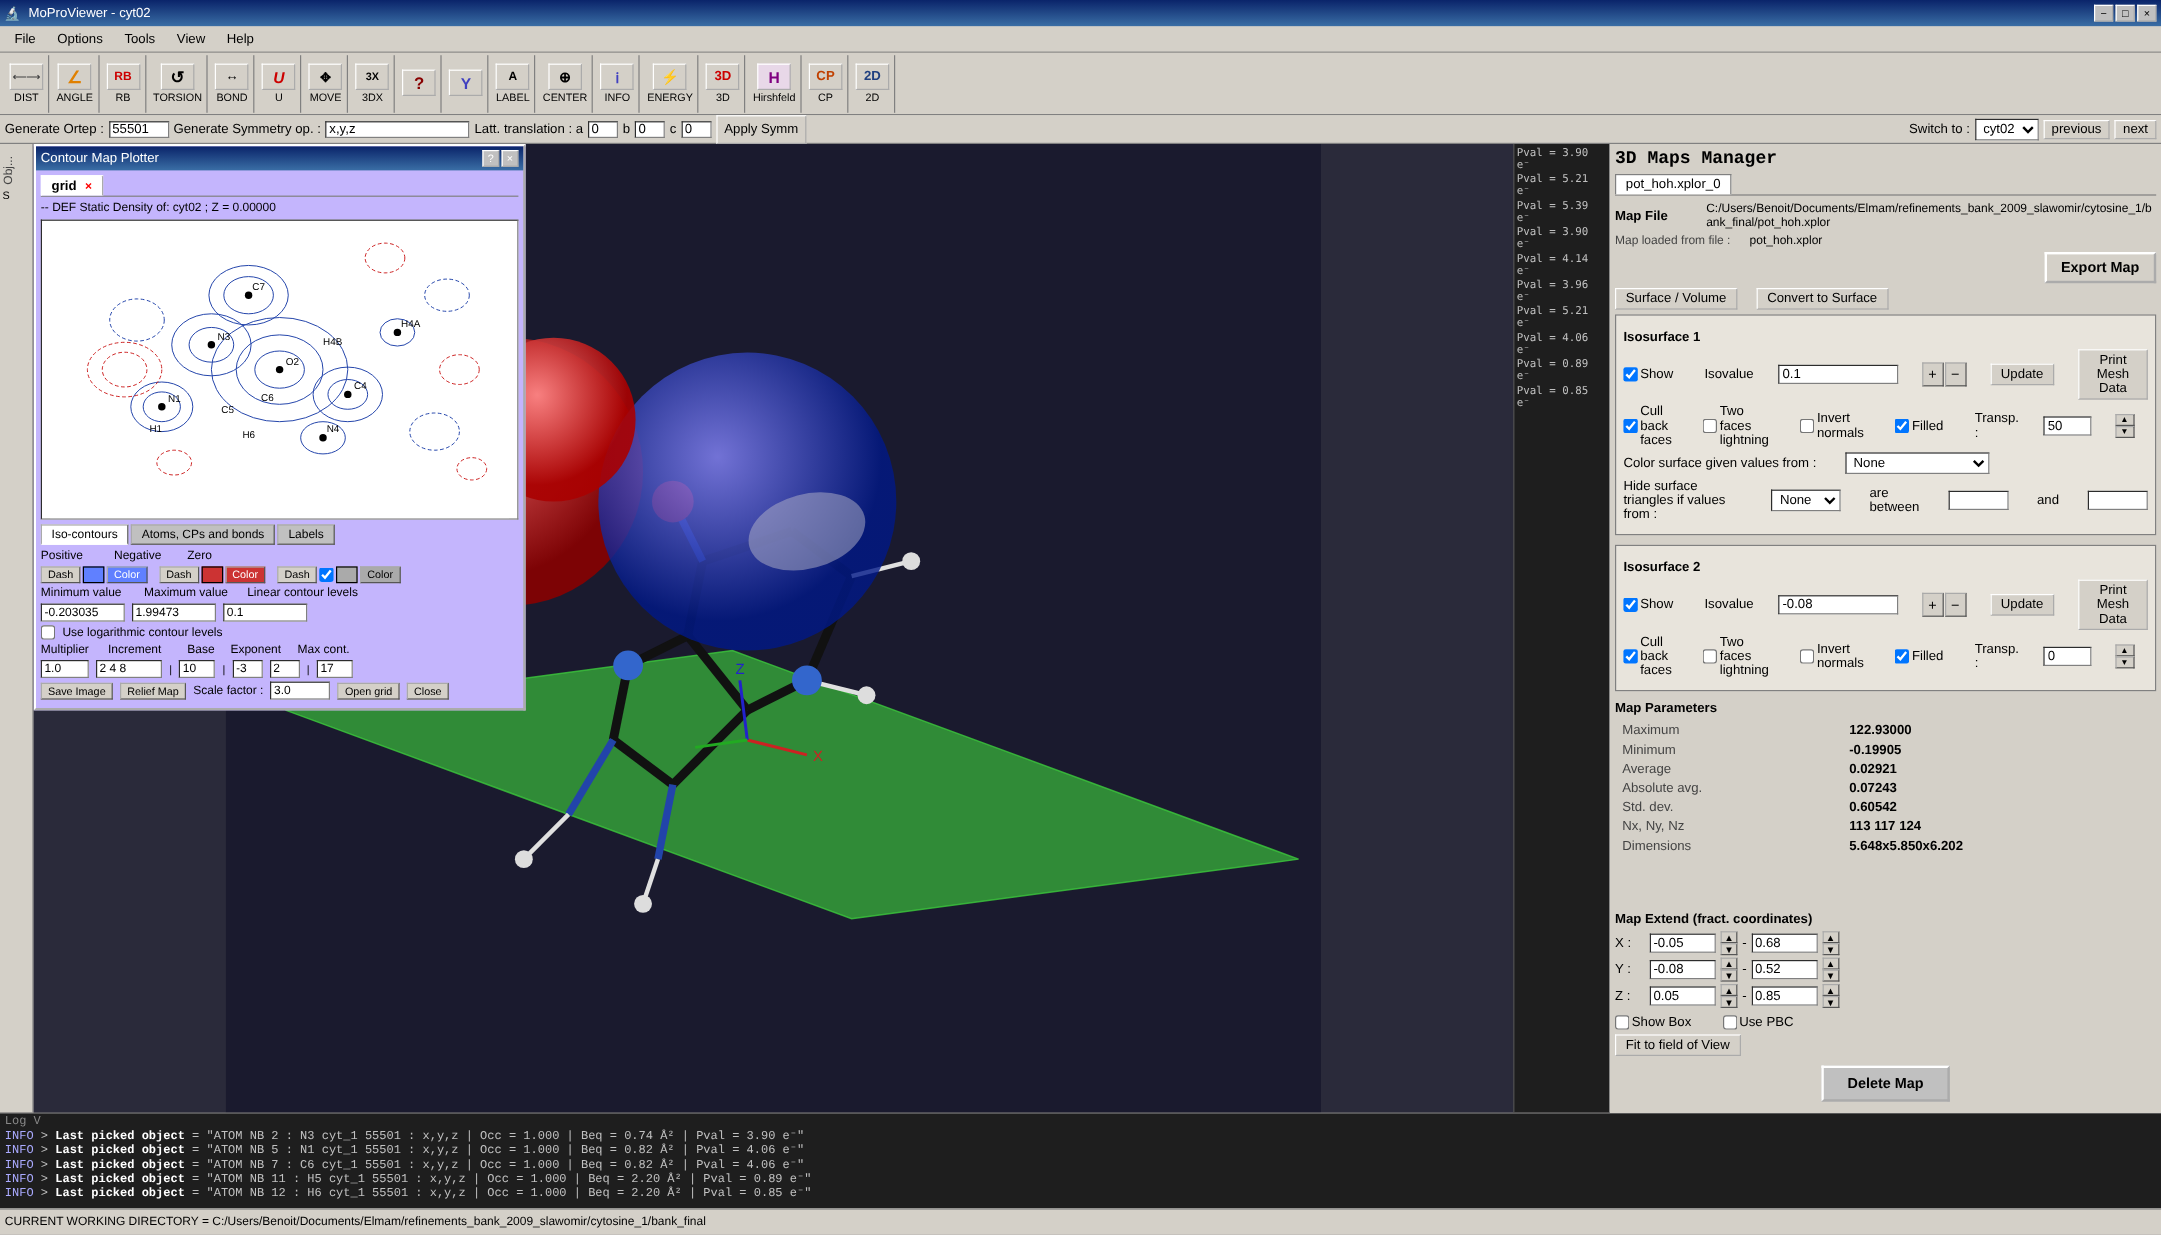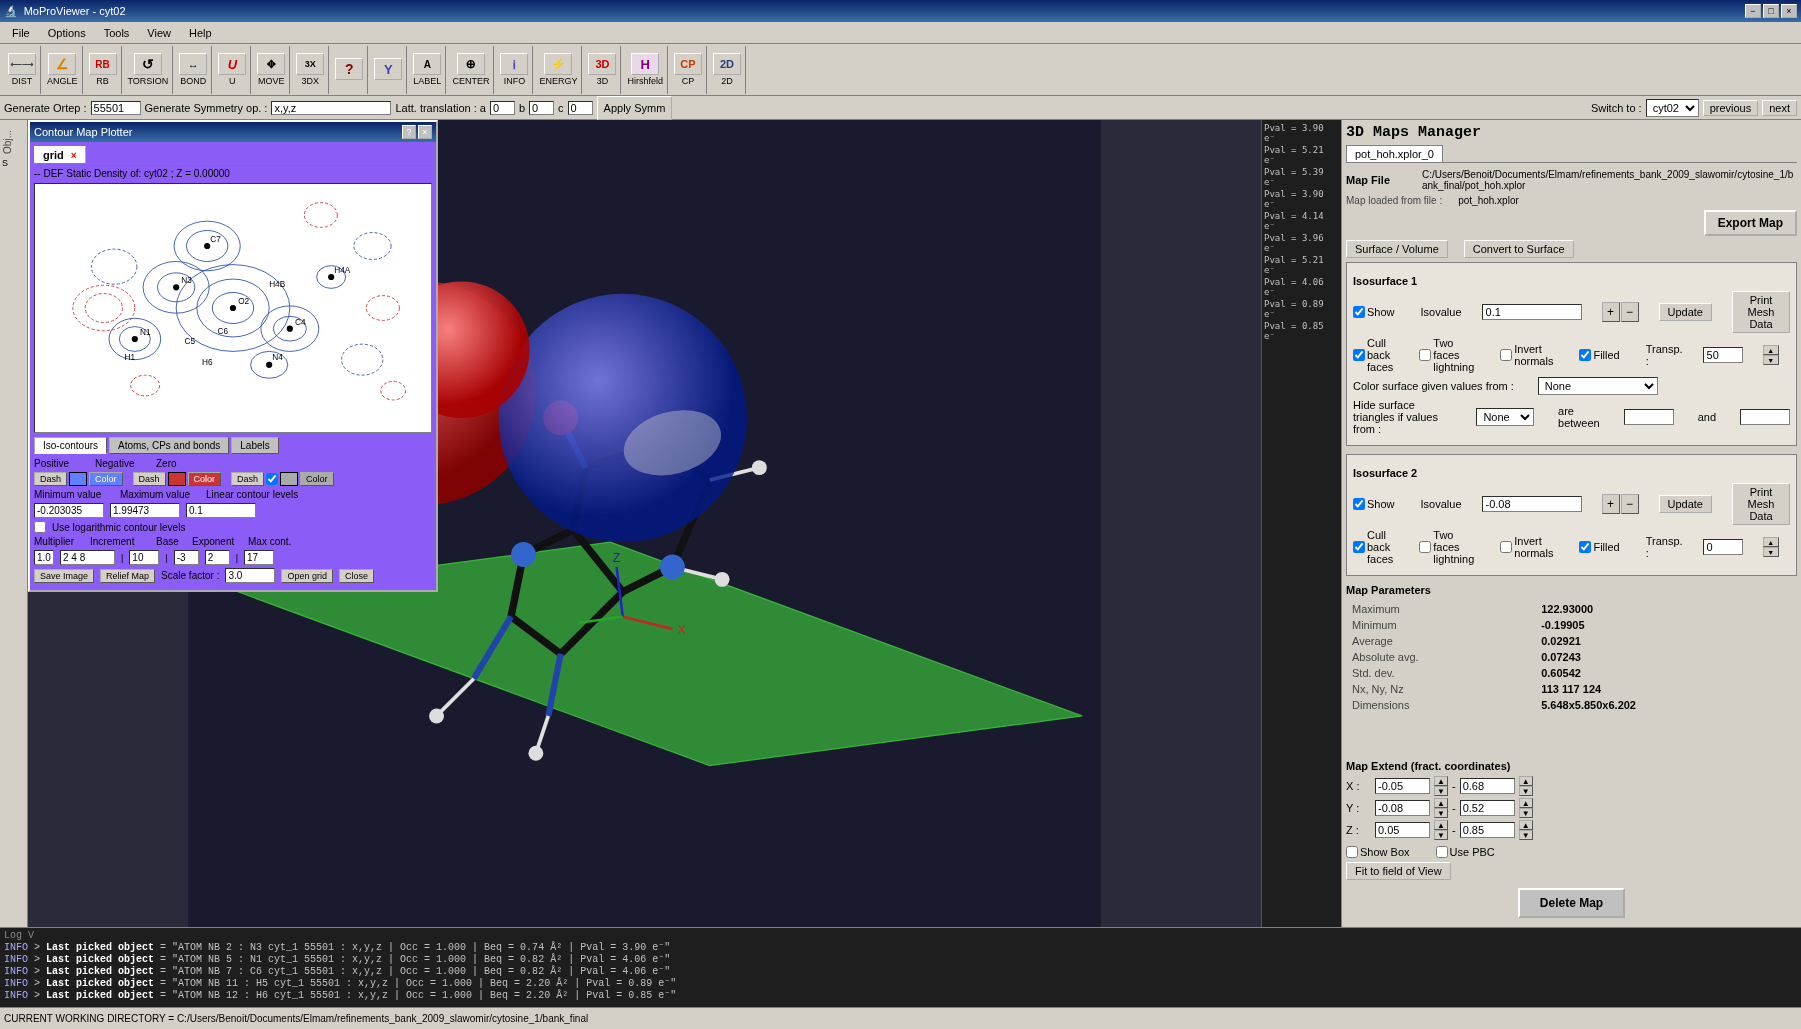--- a/index.html
+++ b/index.html
@@ -104,21 +104,21 @@
       background: white;
       font-size: 11px;
     }
 
     
     .contour-window {
       position: absolute;
       top: 0;
       left: 0;
       width: 410px;
-      background: #8b5cf6;
+      background: #c4b5fd;
       border: 2px outset #fff;
       z-index: 100;
     }
     .contour-titlebar {
       background: linear-gradient(to bottom, #0a246a, #3a6ea5);
       color: white;
       height: 20px;
       display: flex;
       align-items: center;
       justify-content: space-between;
@@ -677,21 +677,21 @@
         </div>
 
         <div class="ctrl-row">
           <span style="min-width:50px; font-size:10px;">Multiplier</span>
           <span style="min-width:60px; font-size:10px;">Increment</span>
           <span style="min-width:30px; font-size:10px;">Base</span>
           <span style="min-width:50px; font-size:10px;">Exponent</span>
           <span style="font-size:10px;">Max cont.</span>
         </div>
         <div class="ctrl-row">
-          <input type="text" class="ctrl-input" style="width: 20px;" value="1.0">
+          <input type="text" class="ctrl-input" style="width: 40px;" value="1.0">
           <input type="text" class="ctrl-input" style="width: 55px;" value="2 4 8">
           <span style="font-size:9px;">|</span>
           <input type="text" class="ctrl-input" style="width: 30px;" value="10">
           <span style="font-size:9px;">|</span>
           <input type="text" class="ctrl-input" style="width: 25px;" value="-3">
           <input type="text" class="ctrl-input" style="width: 25px;" value="2">
           <span style="font-size:9px;">|</span>
           <input type="text" class="ctrl-input" style="width: 30px;" value="17">
         </div>
 

